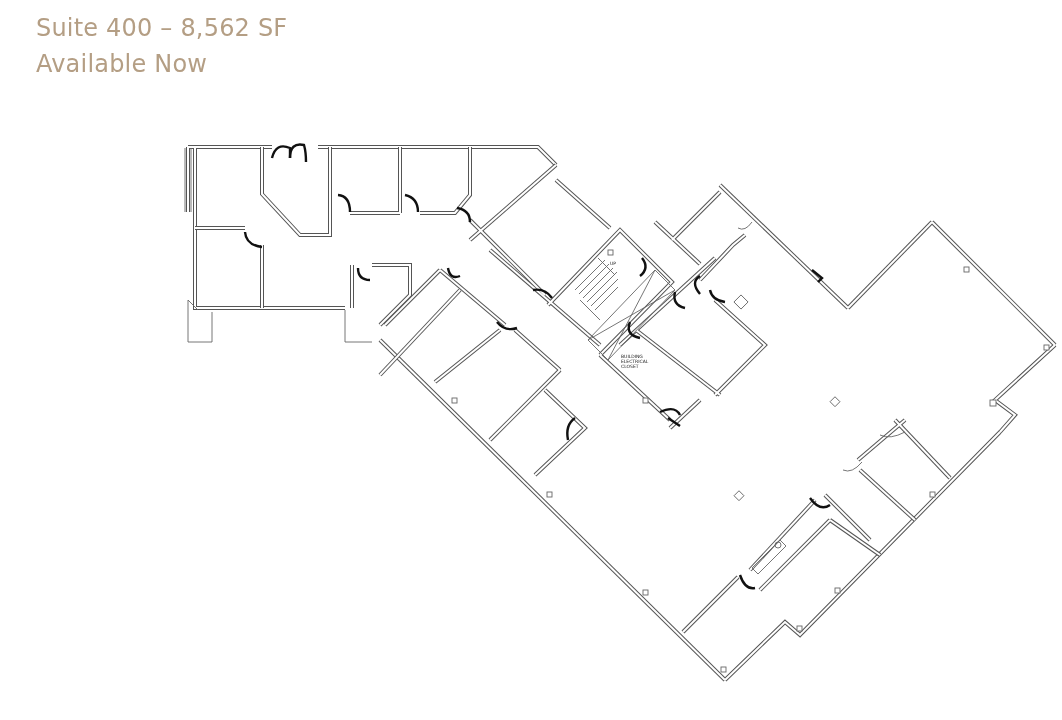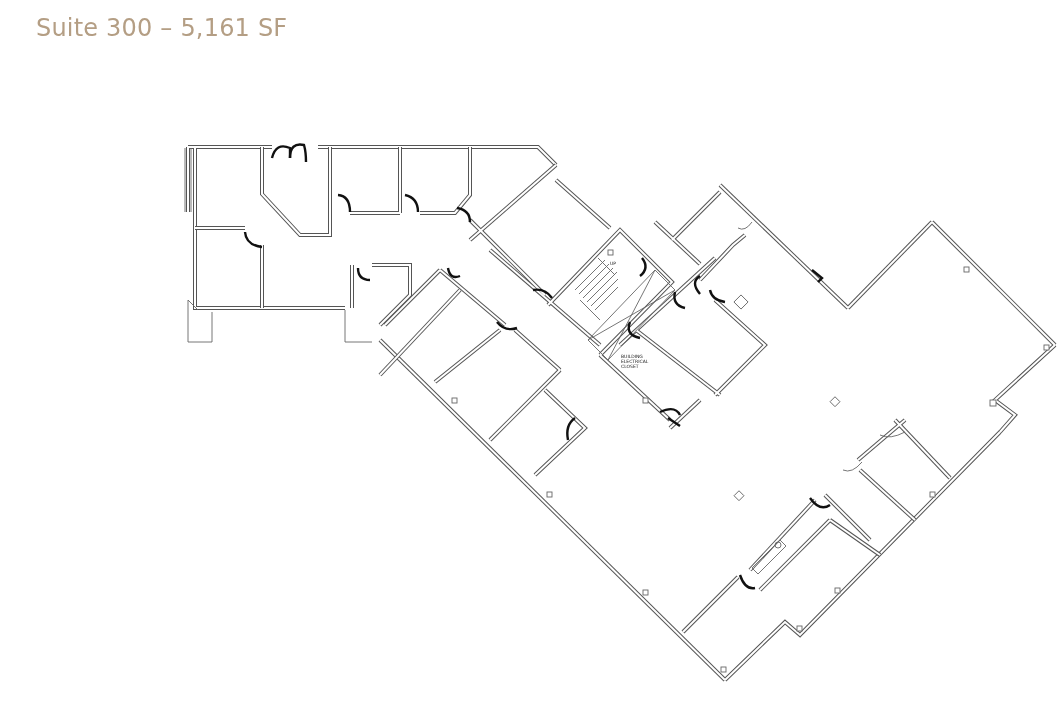--- a/index.html
+++ b/index.html
@@ -12,21 +12,22 @@
     .wi { fill:none; stroke:#fff; stroke-width:2; }
     .door { fill:none; stroke:#111; stroke-width:2.4; }
     .thin { fill:none; stroke:#666; stroke-width:0.9; }
     .col { fill:#fff; stroke:#666; stroke-width:0.9; }
     .lbl { font-family:"DejaVu Sans", sans-serif; font-size:4.5px; fill:#222; }
   </style>
 </head>
 <body>
 
 <div class="header">
-  <div class="title">Suite 300 – 5,161 SF</div>
+  <div class="title">Suite 400 – 8,562 SF</div>
+  <div class="subtitle">Available Now</div>
 </div>
 
 <svg class="plan" width="1062" height="720" viewBox="0 0 1062 720">
 
   <g>
     <g class="ww">
 
       <polyline points="188,147 272,147"></polyline>
       <polyline points="318,147 538,147 556,165"></polyline>
       <polyline points="195,147 195,308 345,308"></polyline>

